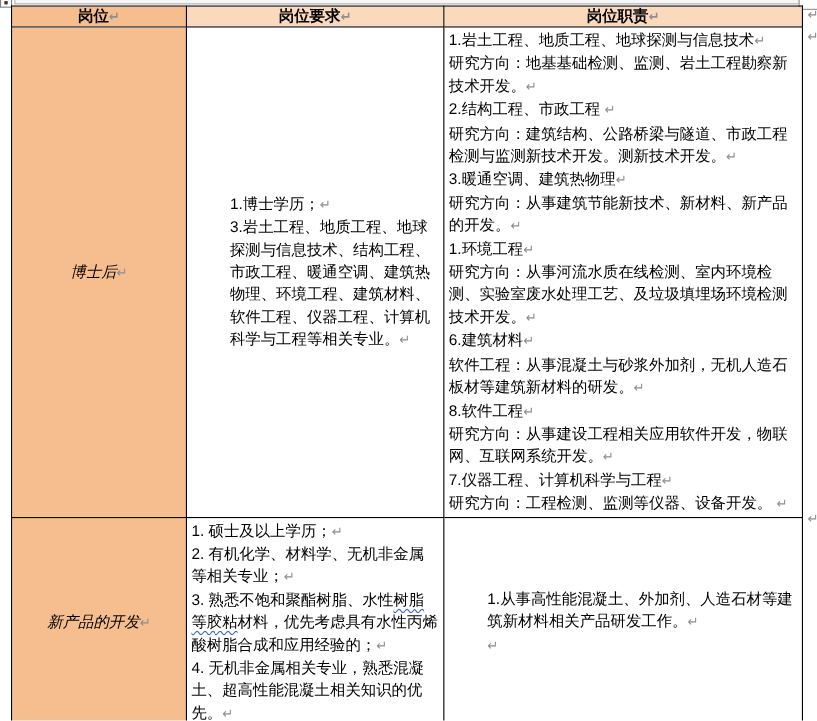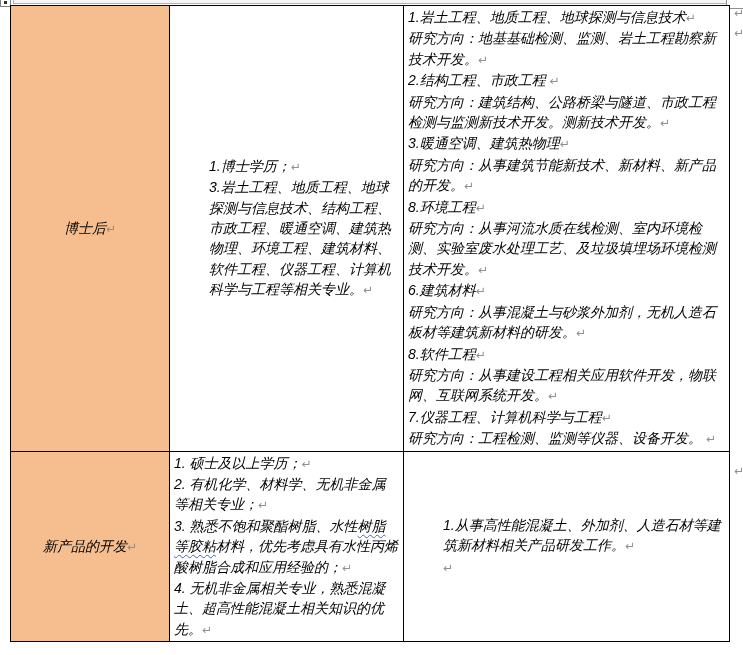--- a/index.html
+++ b/index.html
@@ -18,21 +18,21 @@
   table{
     position:absolute;left:10px;top:5px;width:719px;
     border-collapse:collapse;table-layout:fixed;
   }
   col.c1{width:159px;} col.c2{width:234px;} col.c3{width:326px;}
   th,td{border:1px solid #000;padding:1px 4px;font-size:14px;overflow:hidden;}
   th{height:18px;font-weight:bold;text-align:center;vertical-align:middle;padding:0 2px;}
   .th-pos{background:#F6BE8E;}
   .th-light{background:#FBD9BD;}
   td.pos{background:#F6BE8E;text-align:center;vertical-align:middle;font-style:italic;}
-  td.body-cell{background:#fff;vertical-align:top;font-style:italic;}
+  td.body-cell{background:#fff;vertical-align:top;}
   td.v-mid{vertical-align:middle;padding-left:39px;}
   tr.r1{height:437px;} tr.r2{height:186px;}
   .cell p{margin:0;line-height:20.4px;}
   td.pos p{line-height:18px;}
   .pmark{color:#8f8f8f;font-size:12px;font-family:"DejaVu Sans",sans-serif;}
   .wavy{
     text-decoration:underline;
     text-decoration-style:wavy;
     text-decoration-color:#3c64d0;
     text-decoration-thickness:1px;
@@ -49,40 +49,45 @@
 <div class="corner-box"></div>
 
 <table>
   <colgroup>
       <col class="c1">
       <col class="c2">
       <col class="c3">
     </colgroup>
 
   <tbody>
+      <tr>
+    <th class="th-pos"><span>岗位</span><span class="pmark">↵</span></th>
+    <th class="th-light"><span>岗位要求</span><span class="pmark">↵</span></th>
+    <th class="th-light"><span>岗位职责</span><span class="pmark">↵</span></th>
+  </tr>
 
   <tr class="r1">
     <td class="pos">
       <p><span>博士后</span><span class="pmark">↵</span></p>
     </td>
     <td class="body-cell cell v-mid">
       <p><span>1.博士学历；</span><span class="pmark">↵</span></p>
       <p><span>3.岩土工程、地质工程、地球探测与信息技术、结构工程、市政工程、暖通空调、建筑热物理、环境工程、建筑材料、软件工程、仪器工程、计算机科学与工程等相关专业。</span><span class="pmark">↵</span></p>
     </td>
     <td class="body-cell cell">
       <p><span>1.岩土工程、地质工程、地球探测与信息技术</span><span class="pmark">↵</span></p>
       <p><span>研究方向：地基基础检测、监测、岩土工程勘察新技术开发。</span><span class="pmark">↵</span></p>
       <p><span>2.结构工程、市政工程 </span><span class="pmark">↵</span></p>
       <p><span>研究方向：建筑结构、公路桥梁与隧道、市政工程检测与监测新技术开发。测新技术开发。</span><span class="pmark">↵</span></p>
       <p><span>3.暖通空调、建筑热物理</span><span class="pmark">↵</span></p>
       <p><span>研究方向：从事建筑节能新技术、新材料、新产品的开发。</span><span class="pmark">↵</span></p>
-      <p><span>8.环境工程</span><span class="pmark">↵</span></p>
+      <p><span>1.环境工程</span><span class="pmark">↵</span></p>
       <p><span>研究方向：从事河流水质在线检测、室内环境检测、实验室废水处理工艺、及垃圾填埋场环境检测技术开发。</span><span class="pmark">↵</span></p>
       <p><span>6.建筑材料</span><span class="pmark">↵</span></p>
-      <p><span>研究方向：从事混凝土与砂浆外加剂，无机人造石板材等建筑新材料的研发。</span><span class="pmark">↵</span></p>
+      <p><span>软件工程：从事混凝土与砂浆外加剂，无机人造石板材等建筑新材料的研发。</span><span class="pmark">↵</span></p>
       <p><span>8.软件工程</span><span class="pmark">↵</span></p>
       <p><span>研究方向：从事建设工程相关应用软件开发，物联网、互联网系统开发。</span><span class="pmark">↵</span></p>
       <p><span>7.仪器工程、计算机科学与工程</span><span class="pmark">↵</span></p>
       <p><span>研究方向：工程检测、监测等仪器、设备开发。 </span><span class="pmark">↵</span></p>
     </td>
   </tr>
 
   <tr class="r2">
     <td class="pos">
       <p><span>新产品的开发</span><span class="pmark">↵</span></p>

